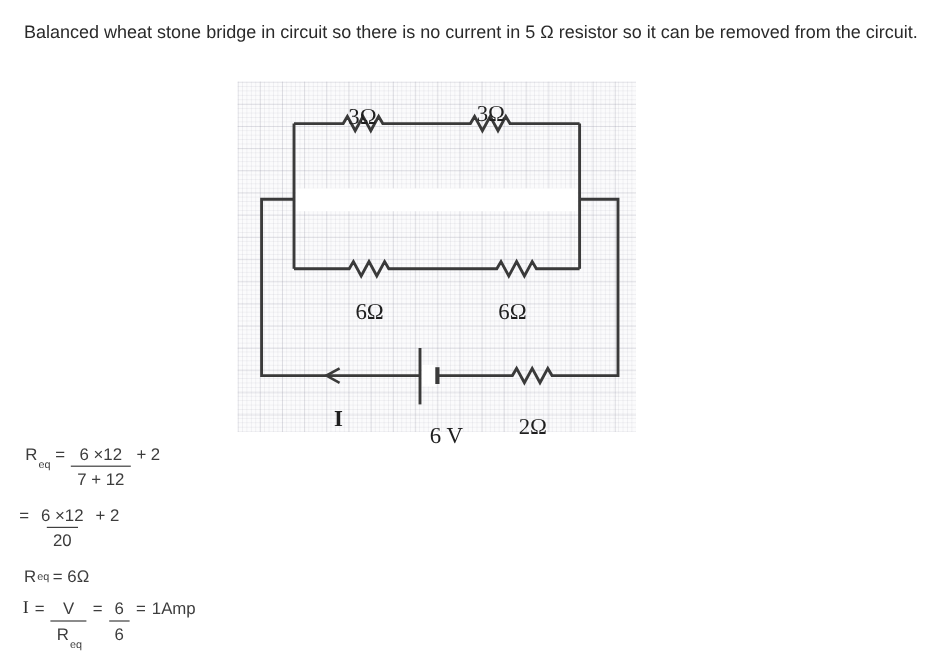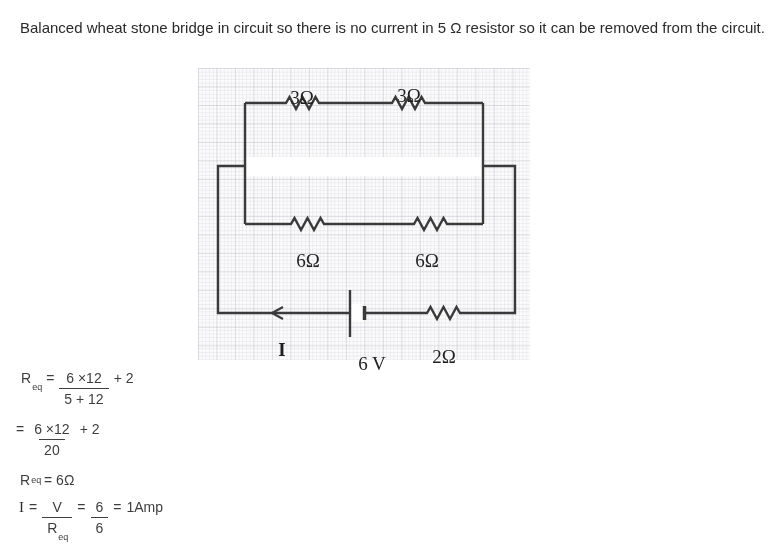--- a/index.html
+++ b/index.html
@@ -81,21 +81,21 @@
     <div class="clabel" style="left:246px; top:261px">2Ω</div>
     <div class="clabel" style="left:174px; top:268px">6 V</div>
     <div class="clabel current" style="left:84px; top:254px">I</div>
   </div>
 
   <div class="eq" style="left:21px; top:370px">
     <span><span>R</span><sub>eq</sub></span>
     <span>=</span>
     <span class="frac">
       <span class="num">6 ×12</span>
-      <span class="den">5 + 12</span>
+      <span class="den">7 + 12</span>
     </span>
     <span>+ 2</span>
   </div>
 
   <div class="eq" style="left:16px; top:421px">
     <span>=</span>
     <span class="frac">
       <span class="num">6 ×12</span>
       <span class="den">20</span>
     </span>

